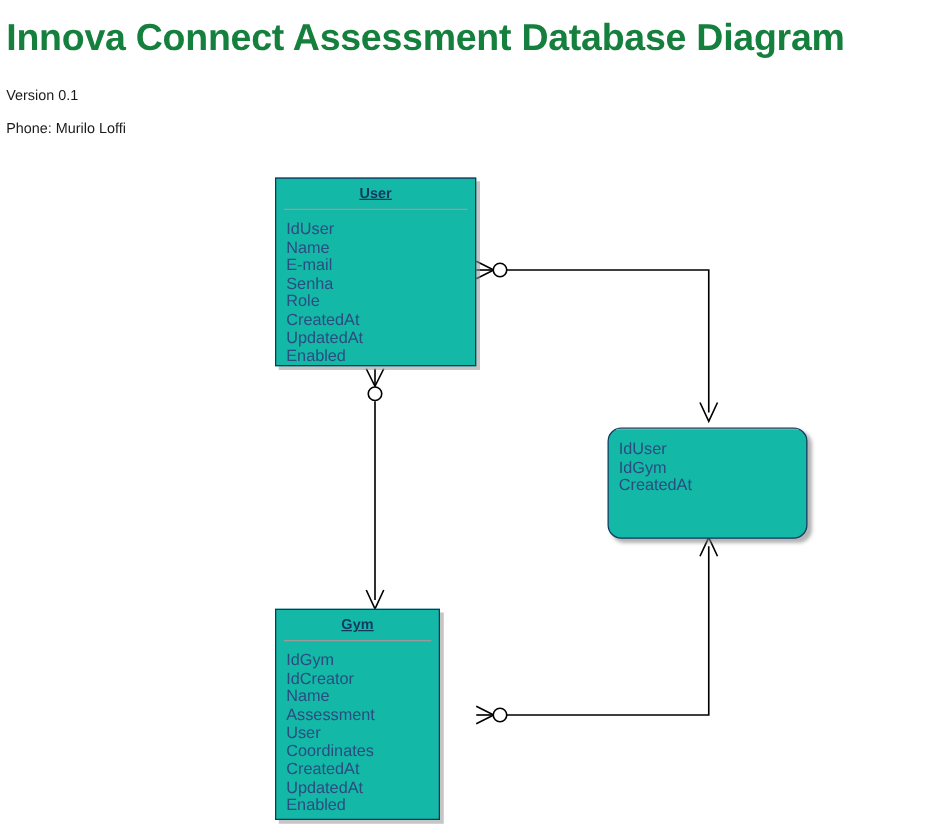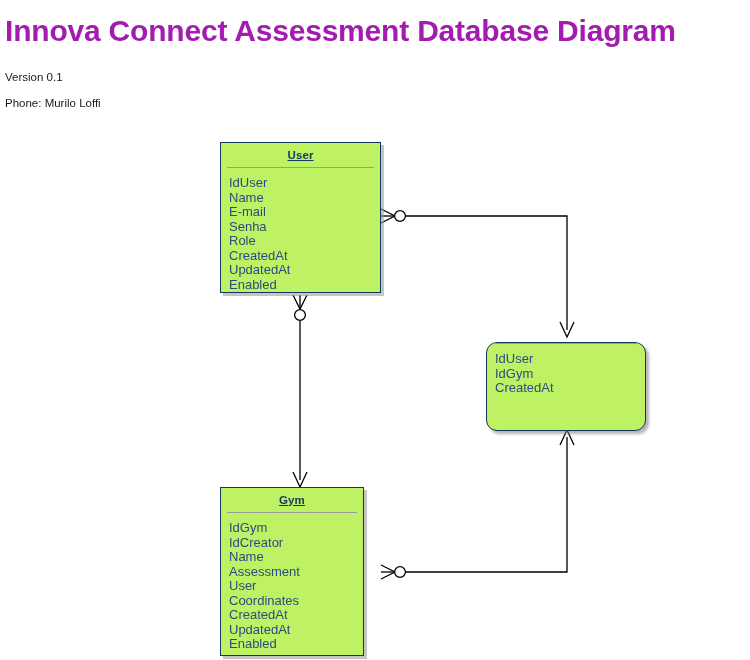--- a/index.html
+++ b/index.html
@@ -17,21 +17,21 @@
   }
 
   
   #page-title {
     position: absolute;
     left: 5px;
     top: 14px;
     font-size: 30px;
     font-weight: bold;
     letter-spacing: -0.2px;
-    color: #a21caf;
+    color: #15803d;
     white-space: nowrap;
   }
   .meta-line {
     position: absolute;
     left: 5px;
     font-size: 11.5px;
     color: #1a1a1a;
     white-space: nowrap;
   }
   #meta-version { top: 71px; }
@@ -51,21 +51,21 @@
     top: 0;
     width: 750px;
     height: 660px;
     pointer-events: none;
   }
 
   
   .entity {
     position: absolute;
     box-sizing: border-box;
-    background: #bef264;
+    background: #14b8a6;
     border: 1.6px solid #10375e;
     box-shadow: 3px 3px 0 rgba(150,150,150,0.55);
   }
   .entity.rounded {
     border-radius: 11px;
     box-shadow: 3px 3px 3px rgba(130,130,130,0.6);
   }
   .entity-title {
     text-align: center;
     font-size: 11.5px;
@@ -85,21 +85,21 @@
     padding: 8px 0 8px 8px;
   }
   .attr-row {
     font-size: 13px;
     line-height: 14.5px;
     color: #2a4c80;
     white-space: nowrap;
   }
 
   #entity-user   { left: 220px; top: 142px; width: 161px; height: 151px; }
-  #entity-gym    { left: 220px; top: 487px; width: 144px; height: 169px; }
+  #entity-gym    { left: 220px; top: 487px; width: 132px; height: 169px; }
   #entity-checkin{ left: 486px; top: 342px; width: 160px; height: 89px; }
 </style>
 </head>
 <body>
 
 <div id="page-title">Innova Connect Assessment Database Diagram</div>
 
 <div class="meta-line" id="meta-version">Version 0.1</div>
 
 <div class="meta-line" id="meta-author">Phone: Murilo Loffi</div>

